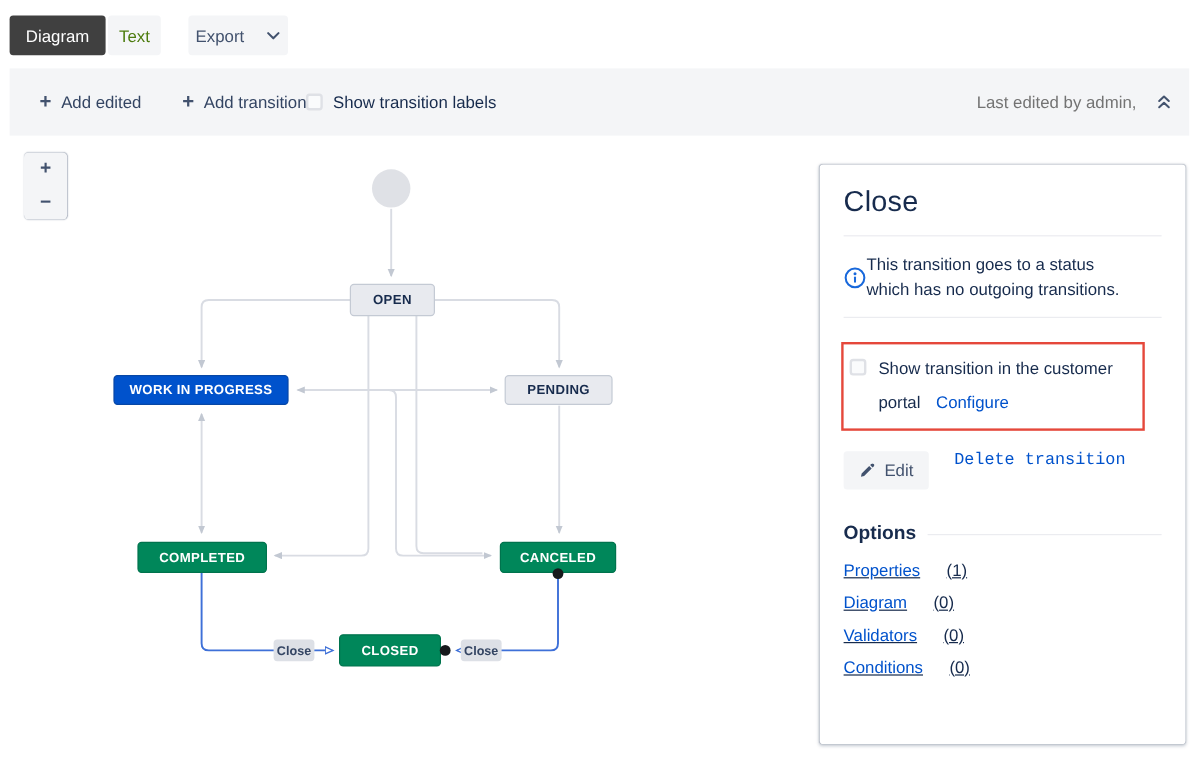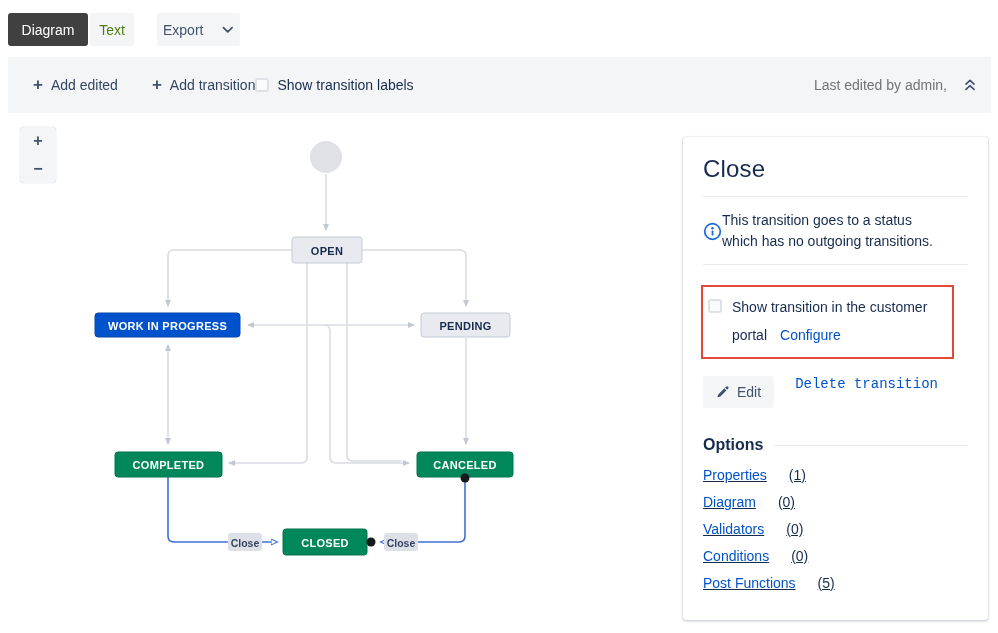--- a/index.html
+++ b/index.html
@@ -211,20 +211,16 @@
         <span class="count">(0)</span>
       </div>
       <div class="option-row">
         <a href="#">Validators</a>
         <span class="count">(0)</span>
       </div>
       <div class="option-row">
         <a href="#">Conditions</a>
         <span class="count">(0)</span>
       </div>
-      <div class="option-row">
-        <a href="#">Post Functions</a>
-        <span class="count">(5)</span>
-      </div>
     </div>
   </div>
 
 </div>
 
 </body></html>

